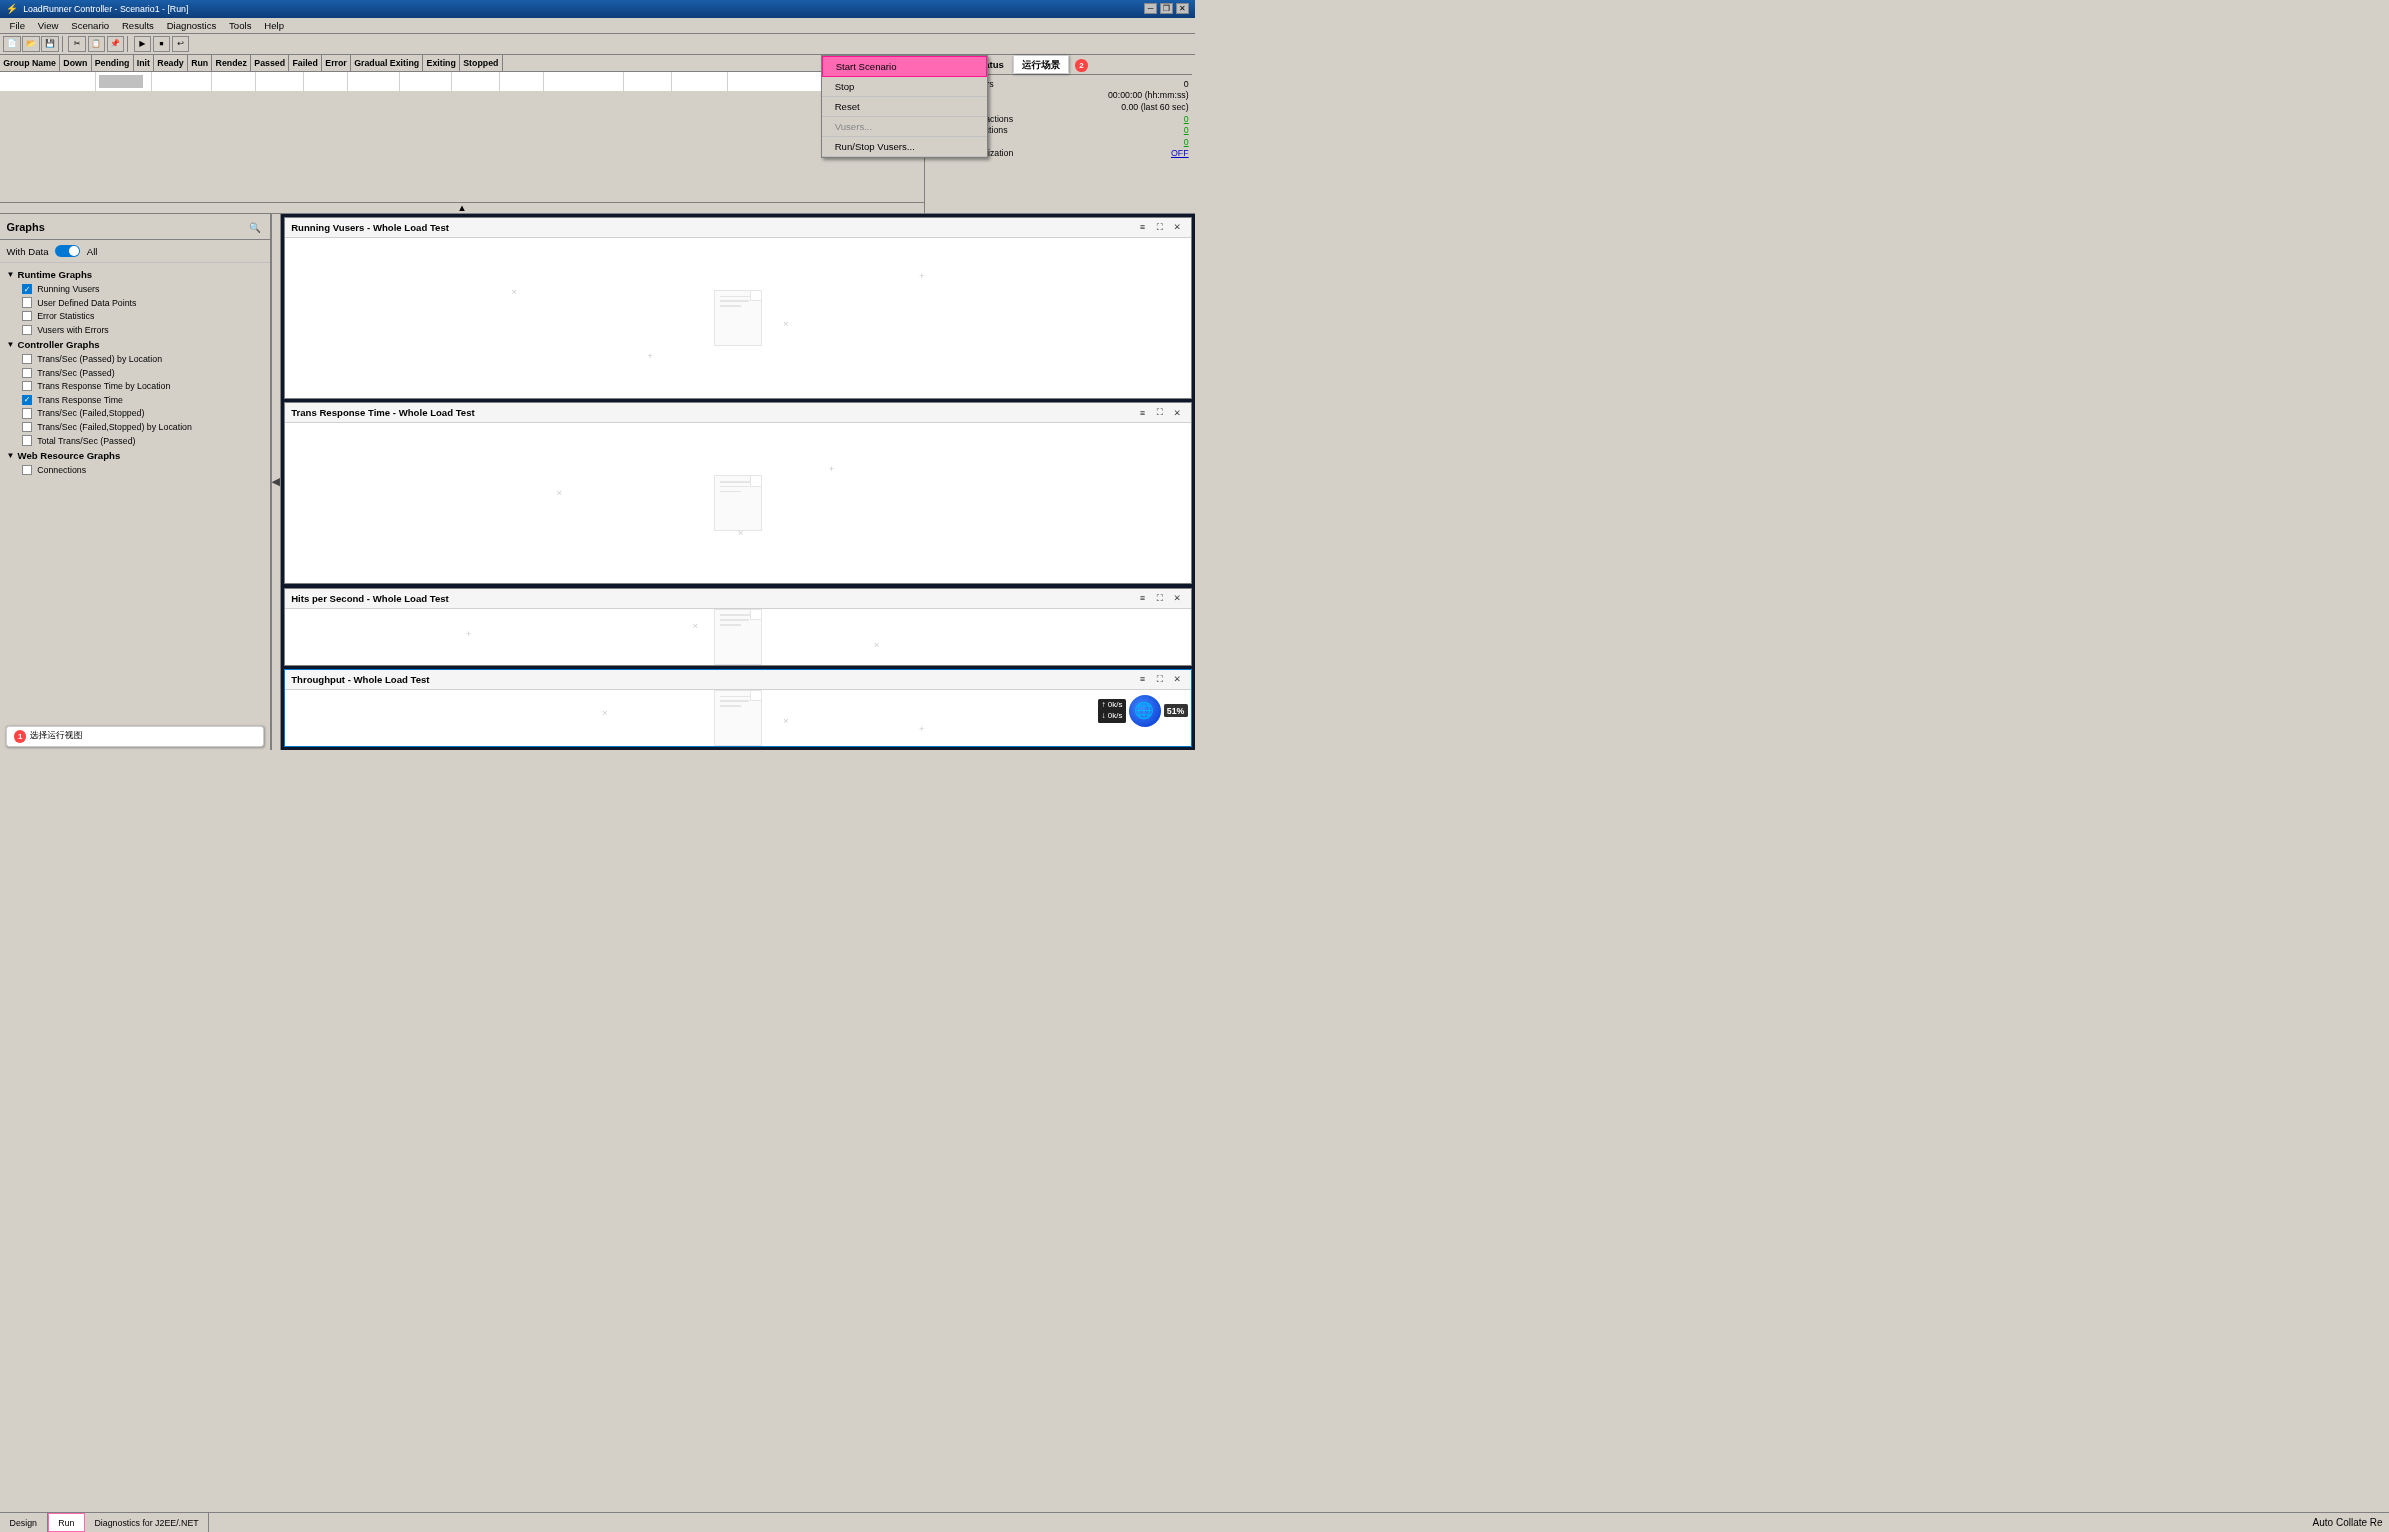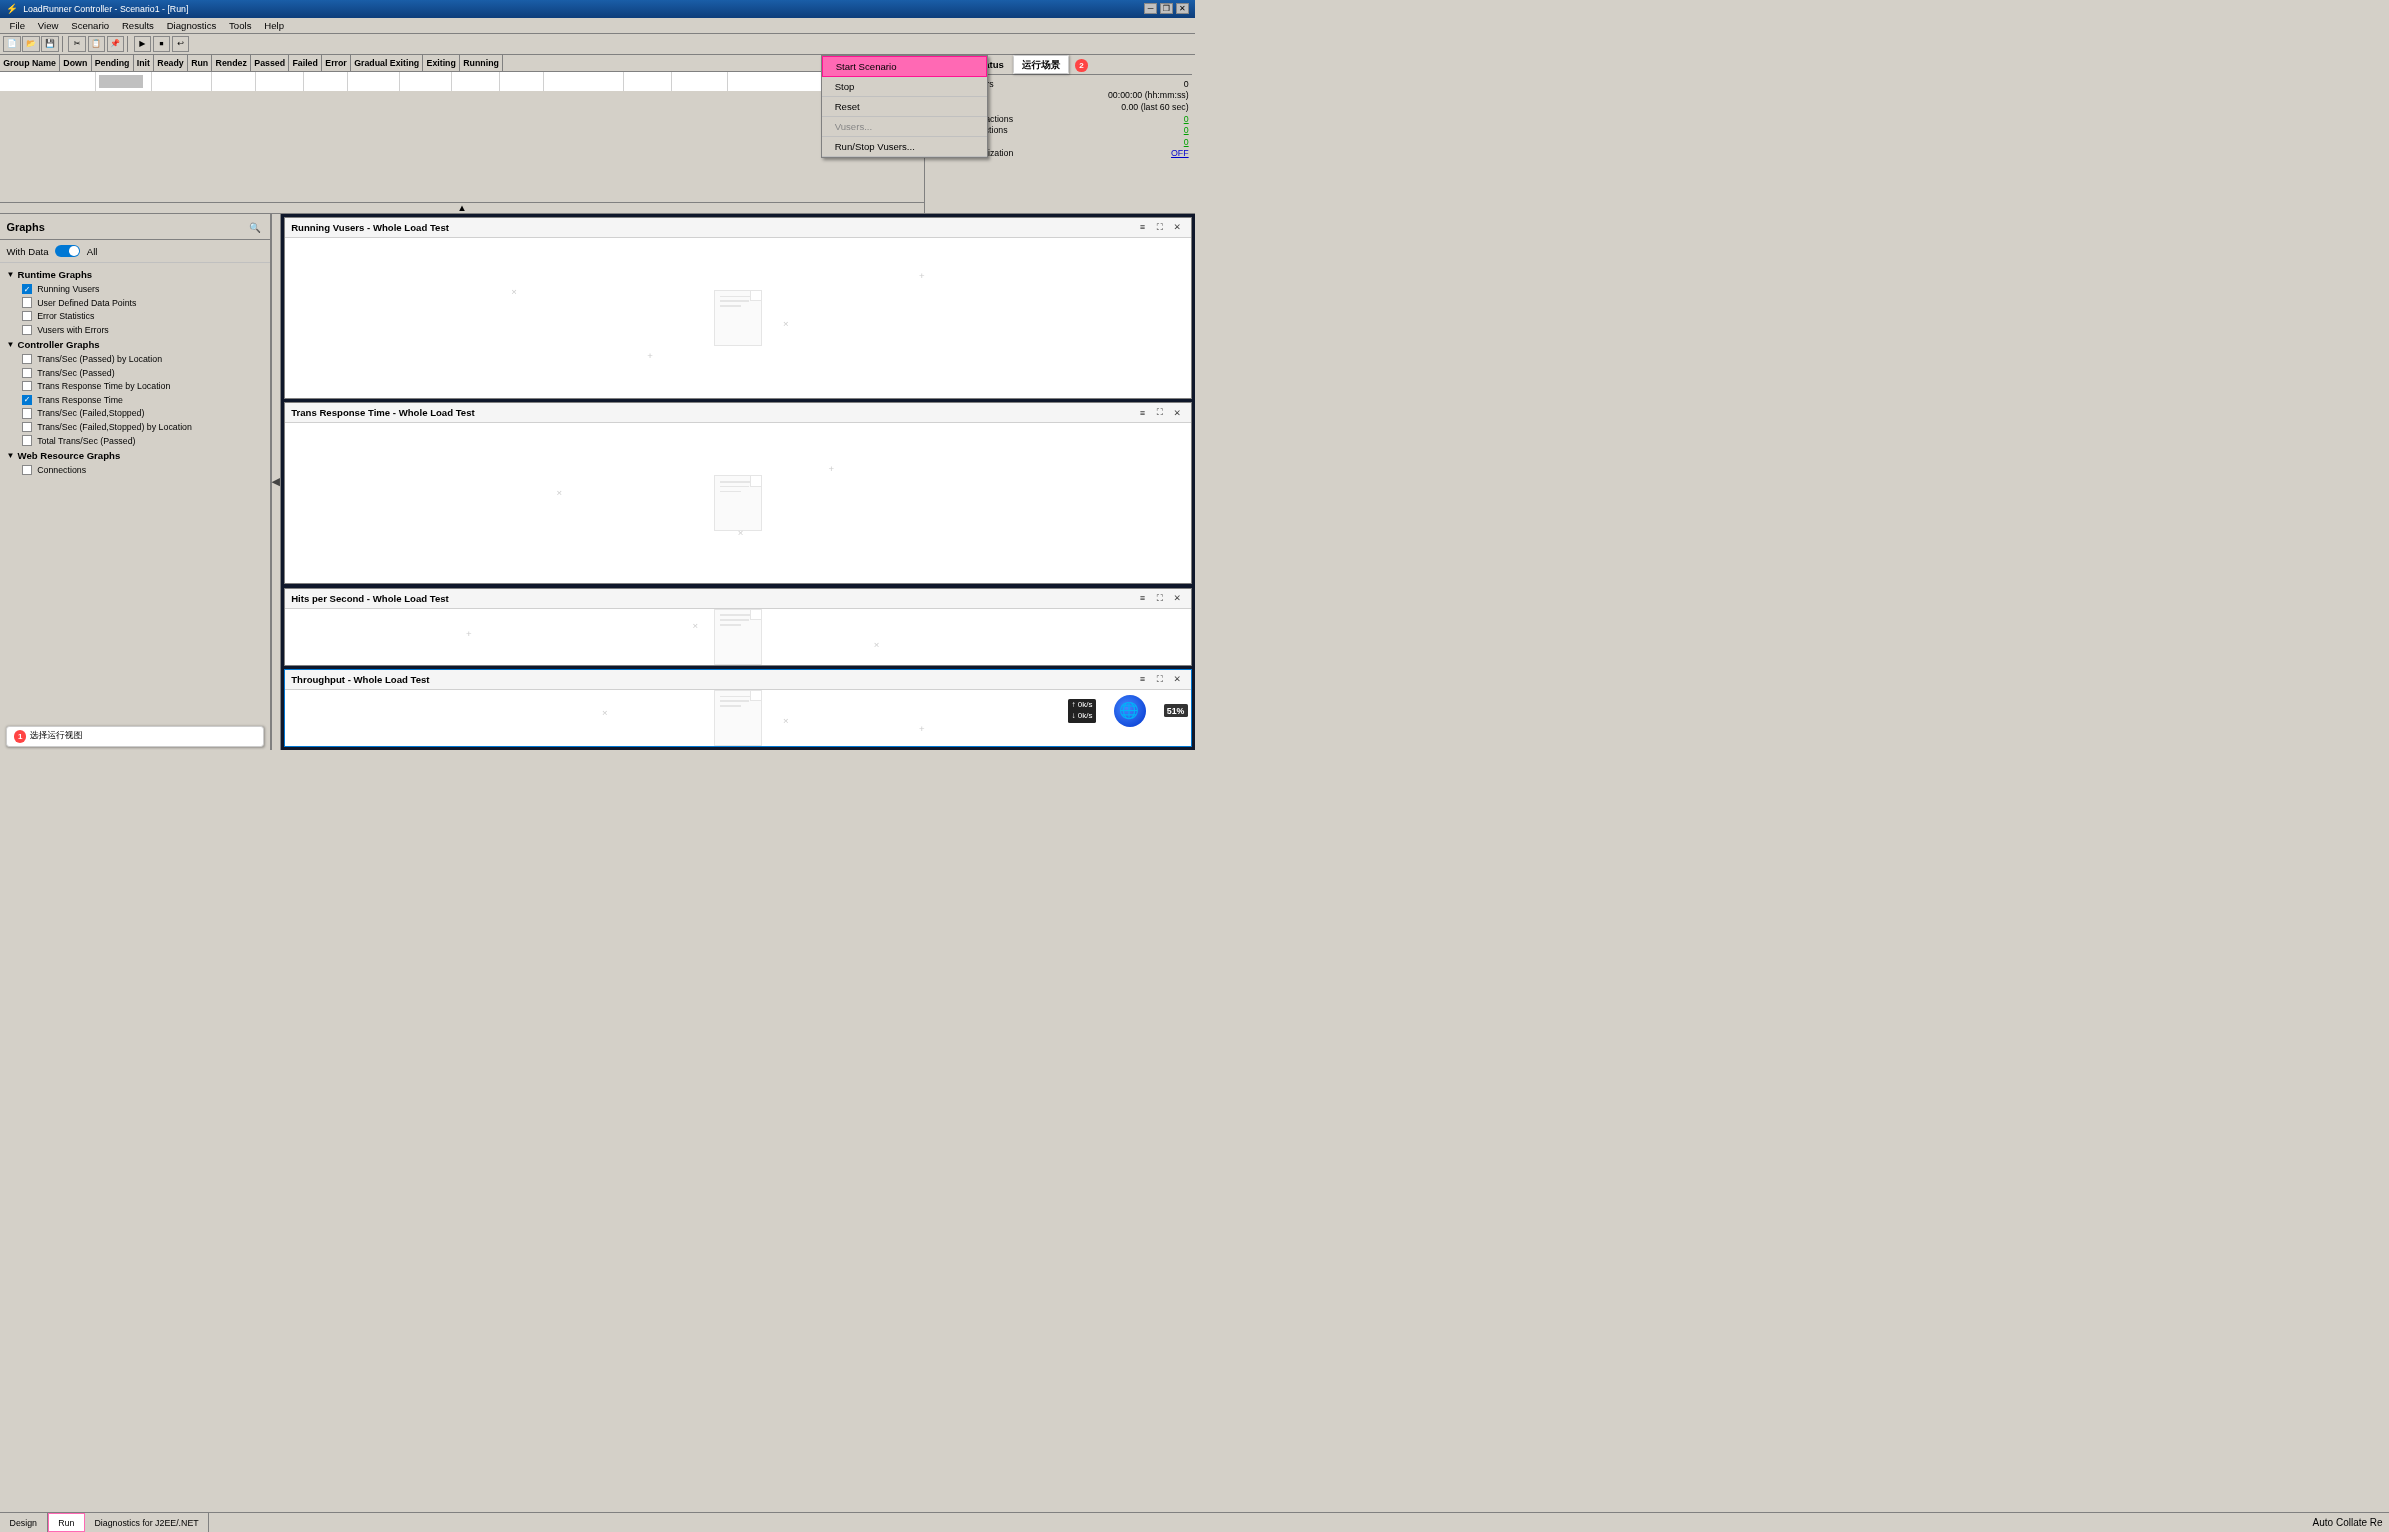--- a/index.html
+++ b/index.html
@@ -438,21 +438,21 @@
       box-shadow: 0.8px 0.8px 2.4px rgba(0,0,0,0.3);
     }
 
     
     .network-overlay {
       position: absolute;
       bottom: 19px;
       right: 3.2px;
       display: flex;
       align-items: center;
-      gap: 18px;
+      gap: 3px;
       z-index: 50;
     }
     .network-speed {
       background: #222;
       color: white;
       font-size: 8px;
       padding: 1.6px 3.2px;
       border-radius: 1.6px;
       line-height: 1.3;
     }
@@ -520,21 +520,21 @@
         <div class="scenario-col">Pending</div>
         <div class="scenario-col">Init</div>
         <div class="scenario-col">Ready</div>
         <div class="scenario-col">Run</div>
         <div class="scenario-col">Rendez</div>
         <div class="scenario-col">Passed</div>
         <div class="scenario-col">Failed</div>
         <div class="scenario-col">Error</div>
         <div class="scenario-col">Gradual Exiting</div>
         <div class="scenario-col">Exiting</div>
-        <div class="scenario-col">Running</div>
+        <div class="scenario-col">Stopped</div>
       </div>
 
     <div id="scenario-row">
       <div class="scenario-cell col-group"></div>
       <div class="scenario-cell col-down">
         <div style="width:44px; height:12.7px; background:#c0c0c0;"></div>
       </div>
       <div class="scenario-cell col-pending"></div>
       <div class="scenario-cell col-init"></div>
       <div class="scenario-cell col-ready"></div>

